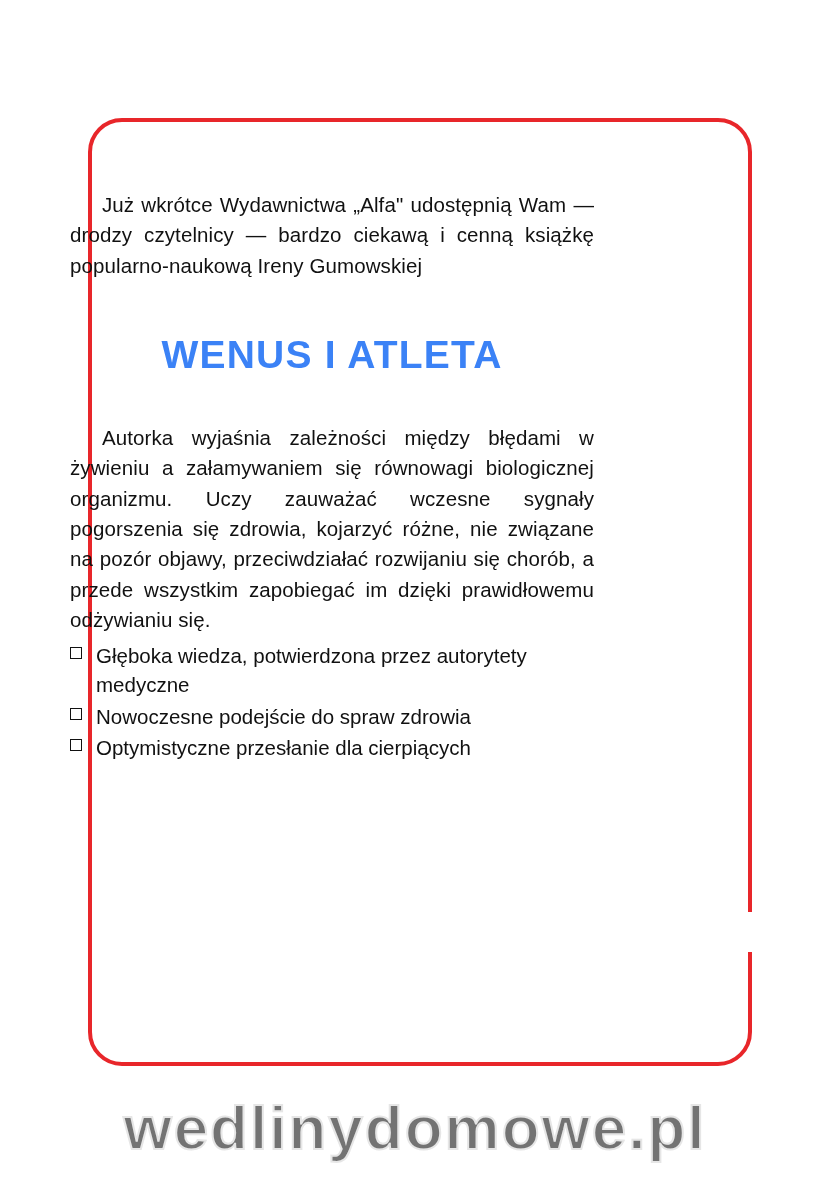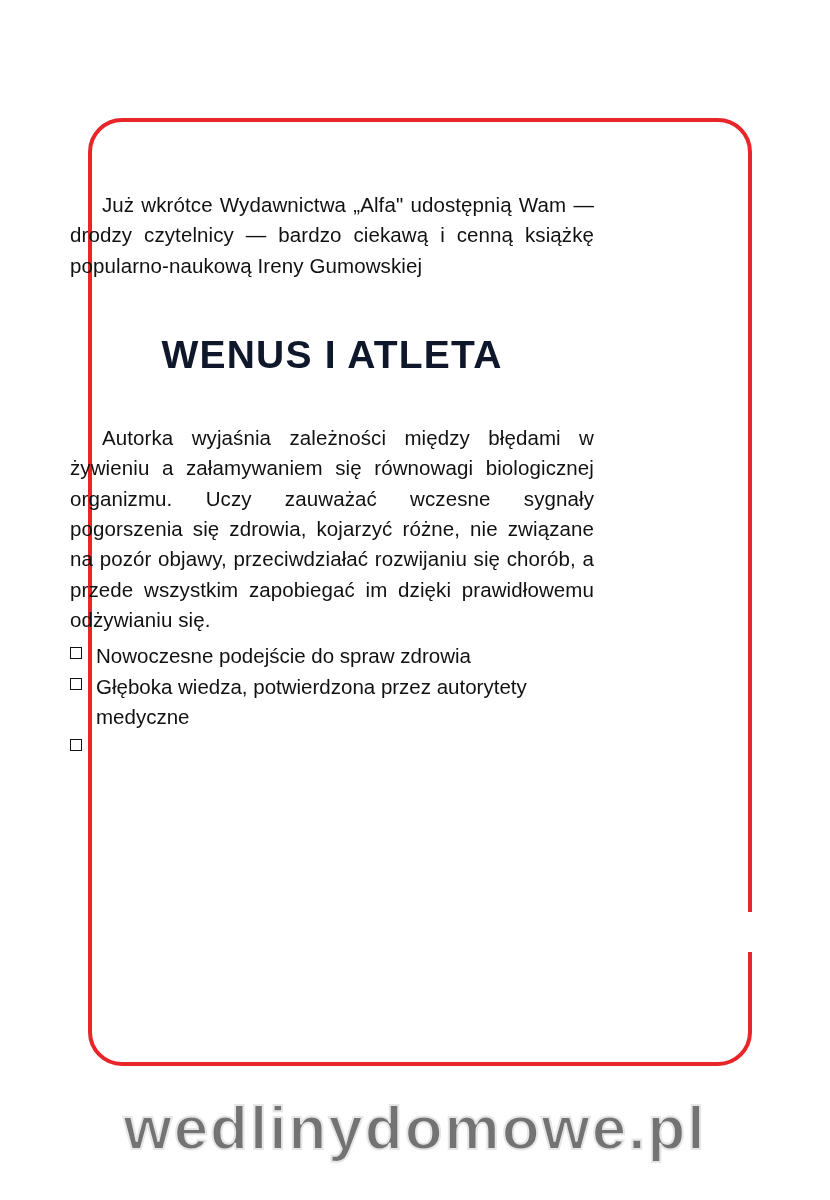--- a/index.html
+++ b/index.html
@@ -63,21 +63,21 @@
     letter-spacing: 0.1px;
   }
   .para .indent {
     display: inline-block;
     width: 32px;
   }
 
   #book-title {
     margin: 52px 0 46px 0;
     text-align: center;
-    color: #0f172a;
+    color: #3b82f6;
     font-size: 39px;
     font-weight: bold;
     letter-spacing: 1.2px;
     font-family: "Liberation Sans", sans-serif;
   }
 
   #bullet-list {
     list-style: none;
     margin: 6px 0 0 0;
     padding: 0;
@@ -127,22 +127,22 @@
 
   <div id="ad-content">
 
     <p class="para"><span class="indent"></span><span>Już wkrótce Wydawnictwa „Alfa" udostępnią Wam — drodzy czytelnicy — bardzo ciekawą i cenną książkę popularno-naukową Ireny Gumowskiej</span></p>
 
     <h1 id="book-title">WENUS I ATLETA</h1>
 
     <p class="para"><span class="indent"></span><span>Autorka wyjaśnia zależności między błędami w żywieniu a załamywaniem się równowagi biologicznej organizmu. Uczy zauważać wczesne sygnały pogorszenia się zdrowia, kojarzyć różne, nie związane na pozór objawy, przeciwdziałać rozwijaniu się chorób, a przede wszystkim zapobiegać im dzięki prawidłowemu odżywianiu się.</span></p>
 
     <ul id="bullet-list">
+      <li><span class="box"></span><span>Głęboka wiedza, potwierdzona przez autorytety medyczne</span></li>
       <li><span class="box"></span><span>Nowoczesne podejście do spraw zdrowia</span></li>
-      <li><span class="box"></span><span>Głęboka wiedza, potwierdzona przez autorytety medyczne</span></li>
-      <li><span class="box"></span></li>
+      <li><span class="box"></span><span>Optymistyczne przesłanie dla cierpiących</span></li>
     </ul>
 
   </div>
 
   <div id="watermark">wedlinydomowe.pl</div>
 
 </div>
 
 </body></html>

